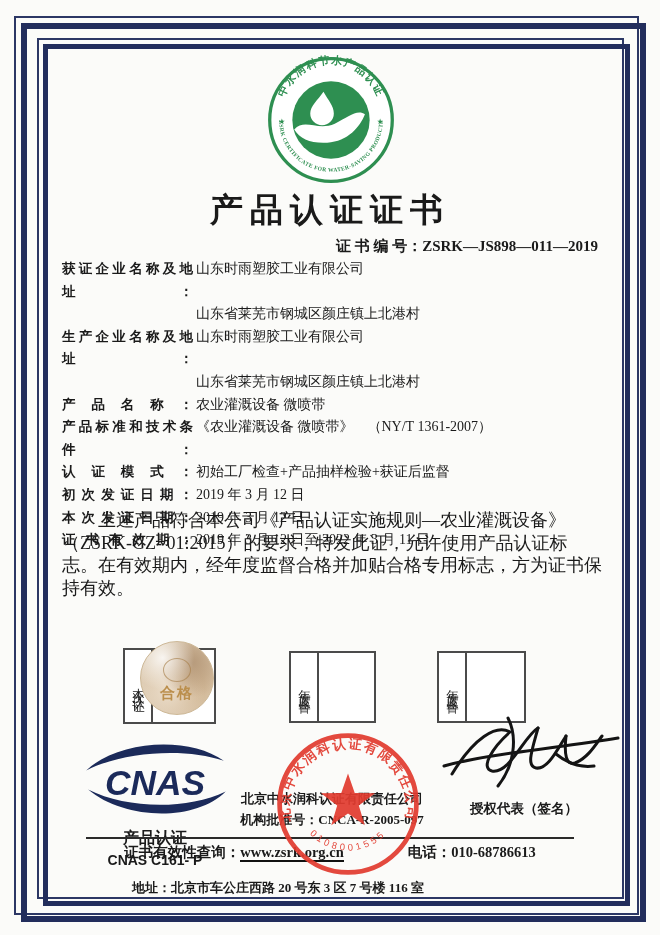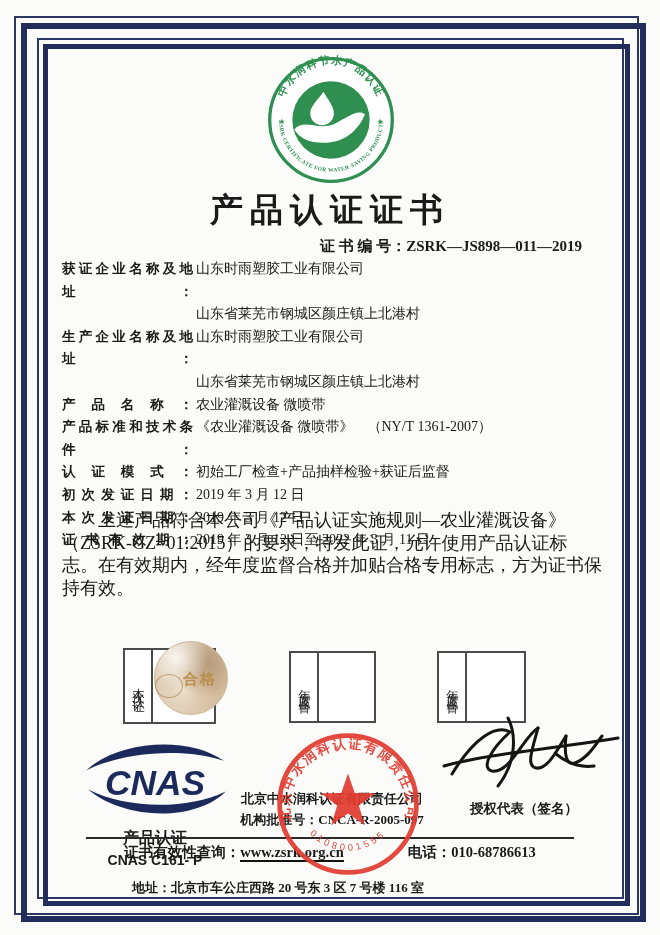--- a/index.html
+++ b/index.html
@@ -9,45 +9,45 @@
   .frame{position:absolute;box-sizing:border-box;}
   .f1{top:16px;left:14px;right:21px;bottom:20px;border:2px solid #2c3765;}
   .f2{top:23px;left:21px;right:14px;bottom:13px;border:6px solid #222d5c;}
   .f3{top:38px;left:37px;right:36px;bottom:36px;border:2px solid #2c3765;}
   .f4{top:44px;left:43px;right:30px;bottom:29px;border:5px solid #222d5c;}
 
   .logo-wrap{position:absolute;top:54px;left:265px;width:132px;height:132px;}
   .title{position:absolute;top:188px;left:0;width:660px;text-align:center;
          font-size:33px;font-weight:700;letter-spacing:7px;
          font-family:Liberation Sans, sans-serif;}
-  .certno{position:absolute;top:237px;right:78px;font-size:15px;font-weight:700;}
+  .certno{position:absolute;top:237px;right:62px;font-size:15px;font-weight:700;}
 
   .fields{position:absolute;top:258px;left:62px;width:545px;font-size:14px;line-height:22.6px;}
   .flabel{display:inline-block;width:131px;font-weight:700;font-size:13.5px;
           text-align:justify;text-align-last:justify;vertical-align:top;}
   .fvalue{margin-left:3px;}
   .fcont{padding-left:134px;}
 
   .statement{position:absolute;top:509px;left:62px;width:540px;font-size:18px;
              line-height:22.6px;text-indent:2em;}
 
   .sbox{position:absolute;box-sizing:border-box;border:2px solid #4b4b4b;background:#fff;display:flex;}
   .sbox .vcol{width:26px;border-right:2px solid #4b4b4b;display:flex;align-items:center;justify-content:center;}
   .vtext{writing-mode:vertical-rl;text-orientation:upright;font-size:12.5px;letter-spacing:4px;}
   .b1{left:123px;top:648px;width:93px;height:76px;}
   .b2{left:289px;top:651px;width:87px;height:72px;}
   .b3{left:437px;top:651px;width:89px;height:72px;}
-  .sticker{position:absolute;left:154px;top:641px;width:72px;height:72px;border-radius:50%;
+  .sticker{position:absolute;left:140px;top:641px;width:72px;height:72px;border-radius:50%;
            z-index:3;border:1px solid #cdb897;
            background:
              radial-gradient(circle at 30% 22%, rgba(255,255,255,.85), rgba(255,255,255,0) 42%),
              radial-gradient(circle at 72% 28%, #b79b7c, rgba(183,155,124,0) 48%),
              radial-gradient(circle at 38% 68%, #ecdfcd, rgba(236,223,205,0) 55%),
              radial-gradient(circle at 58% 55%, #c9a87f, #ddccb4 82%);
-           display:flex;flex-direction:row;align-items:center;}
+           display:flex;flex-direction:column;align-items:center;}
   .sticker-ring{width:26px;height:22px;border:1px solid rgba(168,128,76,.65);border-radius:50%;
                 margin-top:16px;}
   .sticker-txt{font-size:15px;font-weight:700;color:#bb8f4d;margin-top:2px;letter-spacing:2px;}
 
   .cnas{position:absolute;left:70px;top:736px;width:170px;text-align:center;}
   .cnas-cap1{font-size:16px;font-weight:700;margin-top:2px;}
   .cnas-cap2{font-size:14px;font-weight:700;font-family:"Liberation Sans","DejaVu Sans",sans-serif;margin-top:3px;}
 
   .org{position:absolute;left:226px;top:788px;width:212px;text-align:center;z-index:1;}
   .org-line{font-size:13px;font-weight:700;line-height:21px;}

